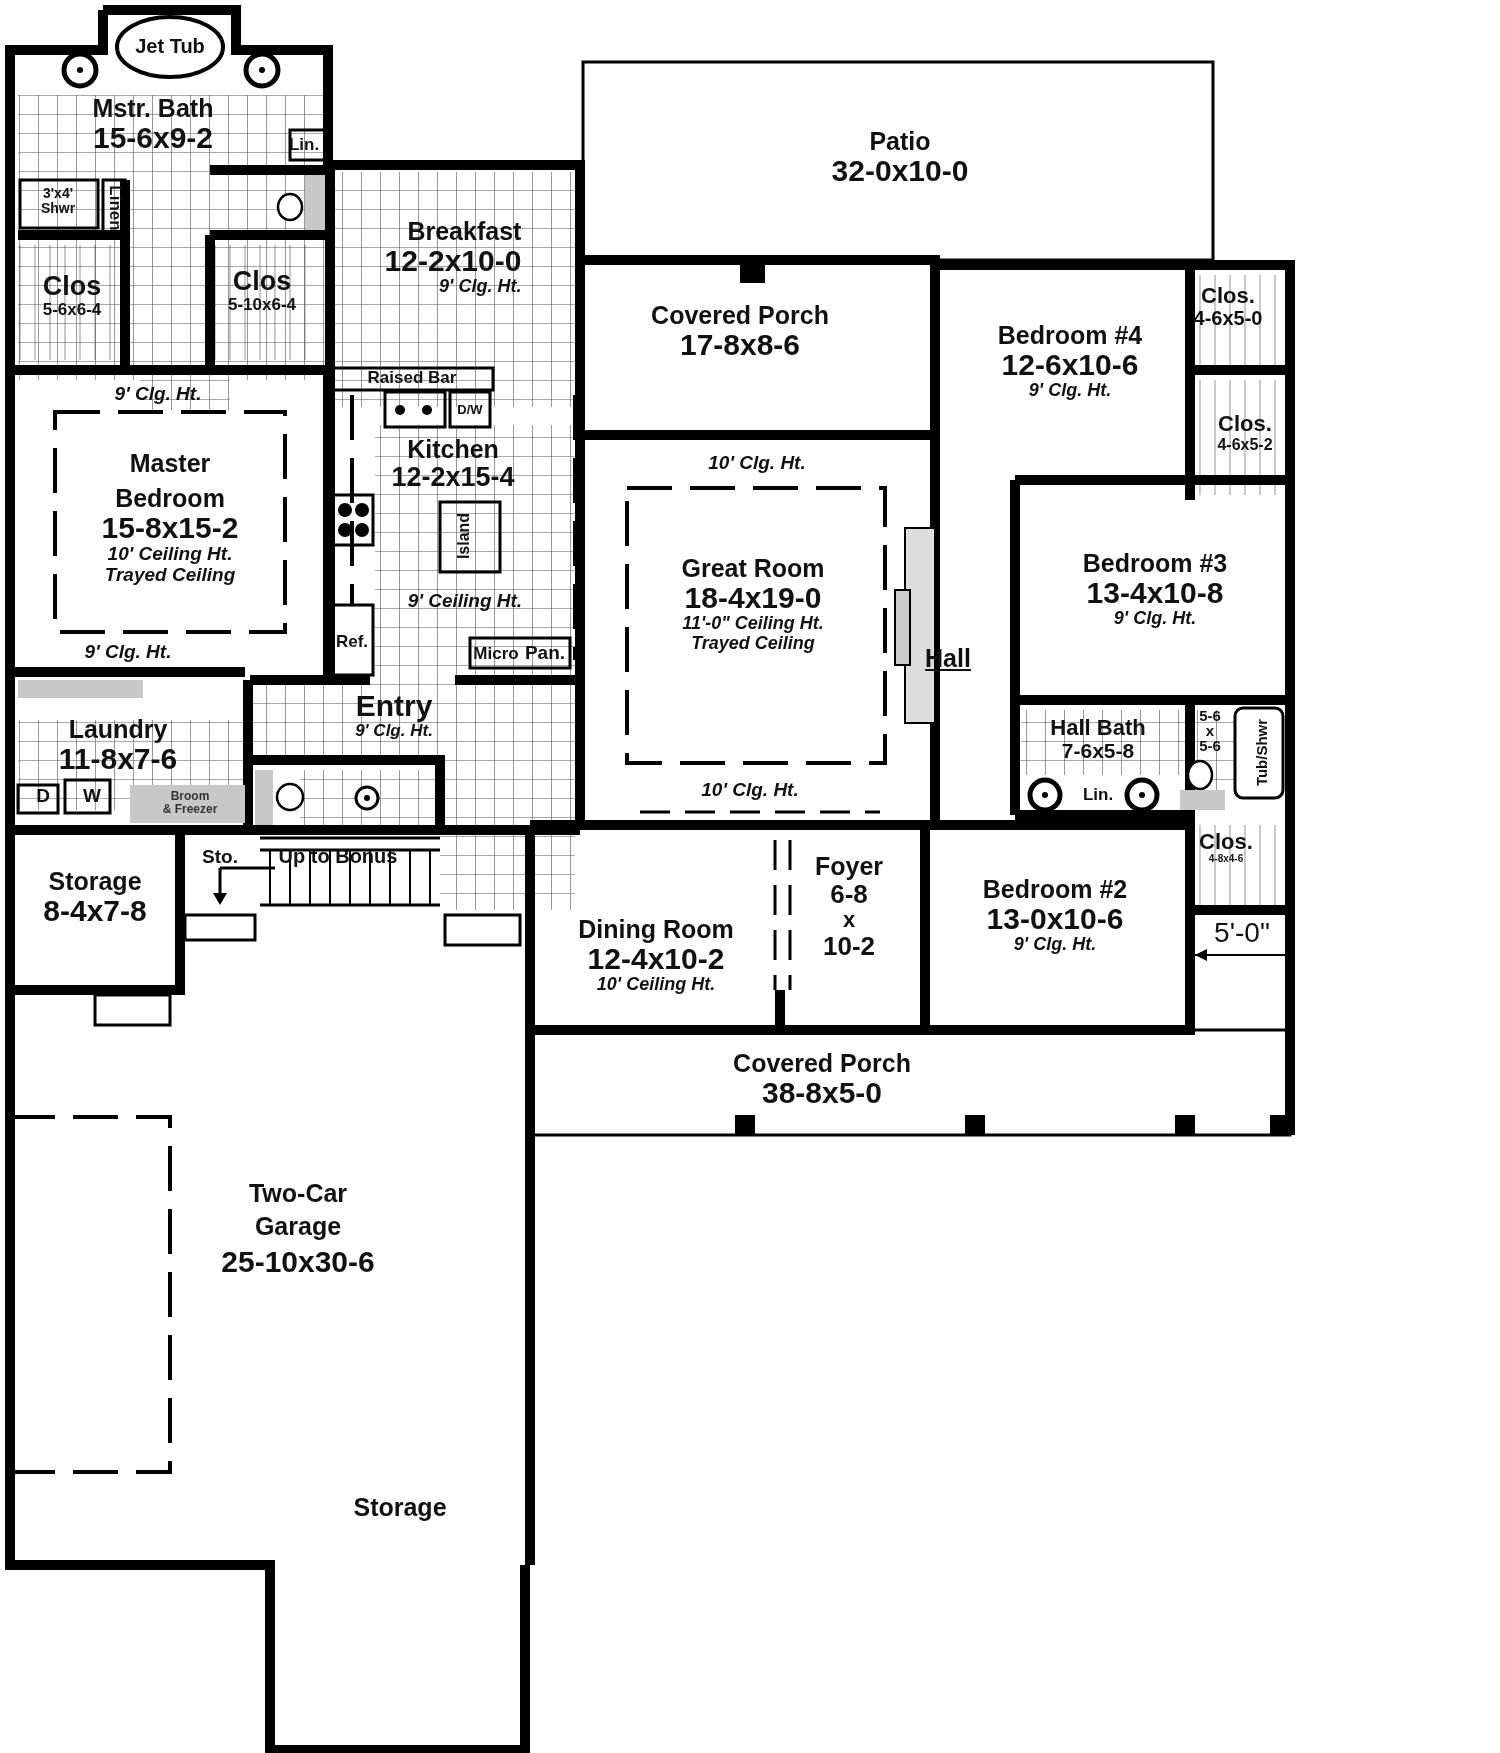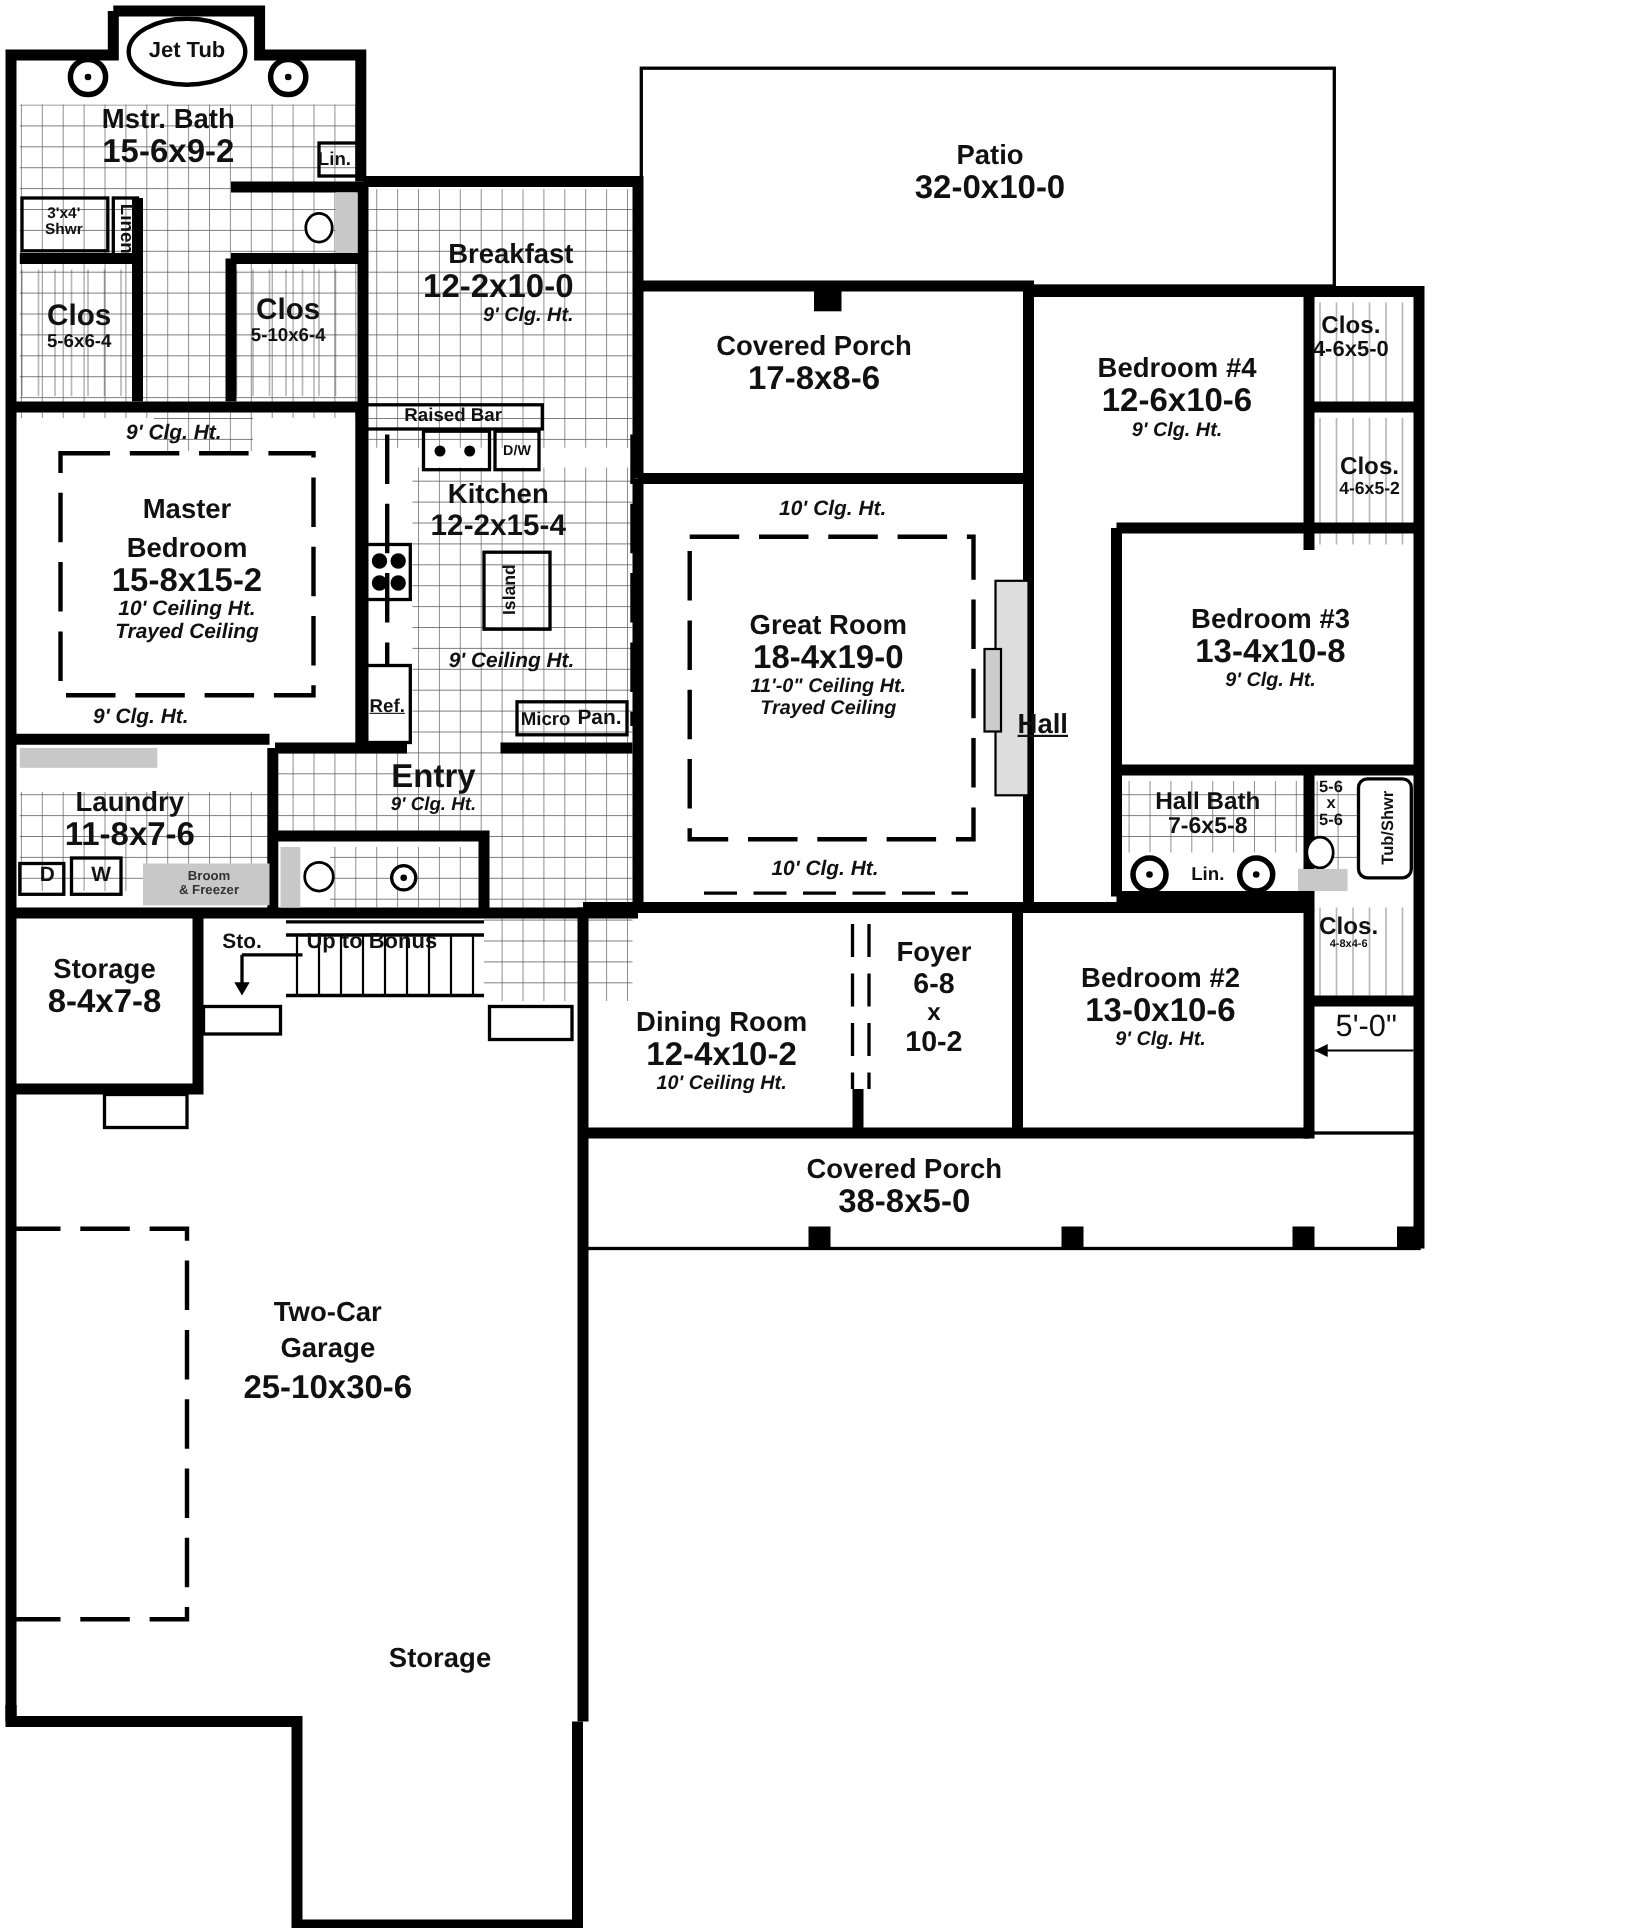--- a/index.html
+++ b/index.html
@@ -206,21 +206,21 @@
   <span class="note" style="font-size:18px">9' Clg. Ht.</span>
 </div>
 <div class="lbl xs" style="left:412px;top:369px;">Raised Bar</div>
 <div class="lbl xs" style="left:470px;top:403px;font-size:13px;">D/W</div>
 <div class="lbl lg" style="left:453px;top:436px;">
   <span class="name">Kitchen</span>
   <span class="dim" style="font-size:27px">12-2x15-4</span>
 </div>
 <div class="vert" style="left:441px;top:527px;transform:rotate(-90deg);font-size:16px;">Island</div>
 <div class="clg" style="left:465px;top:590px;">9' Ceiling Ht.</div>
-<div class="lbl xs" style="left:352px;top:633px;text-decoration:underline;">Ref.</div>
+<div class="lbl xs" style="left:352px;top:633px;">Ref.</div>
 <div class="lbl xs" style="left:496px;top:645px;font-size:17px;">Micro</div>
 <div class="lbl xs" style="left:545px;top:643px;font-size:19px;">Pan.</div>
 
 <div class="lbl lg" style="left:900px;top:128px;">
   <span class="name">Patio</span>
   <span class="dim">32-0x10-0</span>
 </div>
 <div class="lbl lg" style="left:740px;top:302px;">
   <span class="name">Covered Porch</span>
   <span class="dim">17-8x8-6</span>

